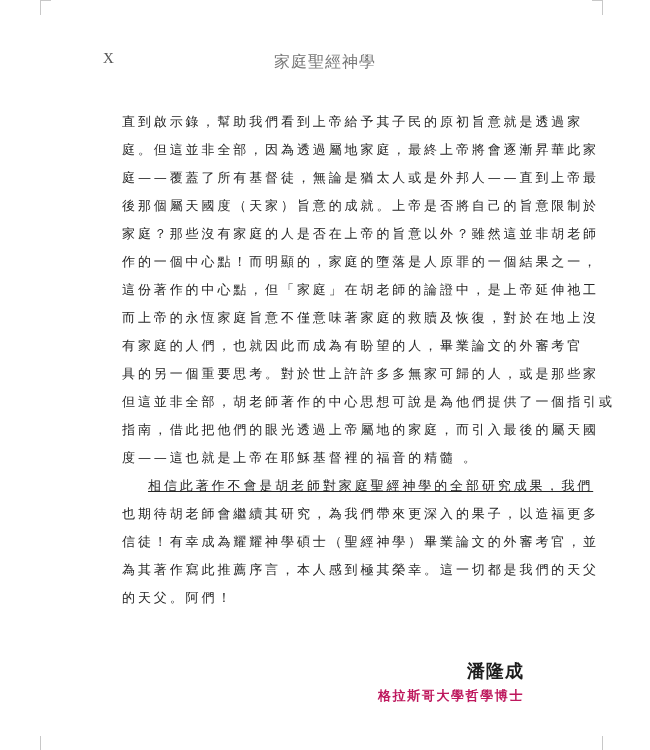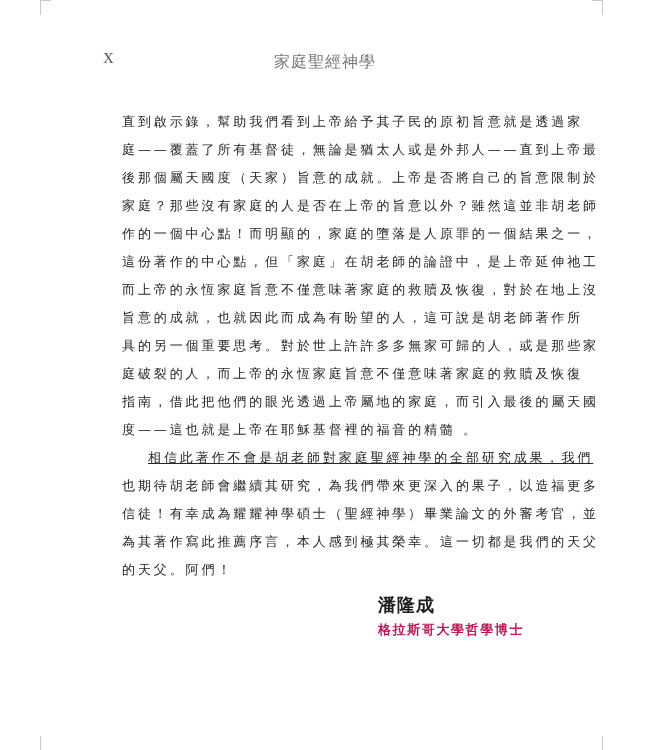--- a/index.html
+++ b/index.html
@@ -75,21 +75,22 @@
       height: 28px;
     }
     .indent {
       padding-left: 26px;
       text-decoration: underline;
     }
 
     .signature {
       position: absolute;
       right: 126px;
-      top: 592px;
+      top: 658px;
+      text-align: right;
     }
     .sig-name {
       display: block;
       font-size: 18px;
       font-weight: bold;
       letter-spacing: 1px;
       color: #1e1e1e;
       line-height: 26px;
     }
     .sig-title {
@@ -110,29 +111,30 @@
 <div class="crop br"></div>
 
 <header class="running-head">
   <span class="page-number">X</span>
   <span class="book-title">家庭聖經神學</span>
 </header>
 
 <main class="body-text">
   <p class="para">
     <span class="line">直到啟示錄，幫助我們看到上帝給予其子民的原初旨意就是透過家</span>
+    <span class="line">庭。但這並非全部，因為透過屬地家庭，最終上帝將會逐漸昇華此家</span>
     <span class="line">庭——覆蓋了所有基督徒，無論是猶太人或是外邦人——直到上帝最</span>
     <span class="line">後那個屬天國度（天家）旨意的成就。上帝是否將自己的旨意限制於</span>
     <span class="line">家庭？那些沒有家庭的人是否在上帝的旨意以外？雖然這並非胡老師</span>
     <span class="line">作的一個中心點！而明顯的，家庭的墮落是人原罪的一個結果之一，</span>
     <span class="line">這份著作的中心點，但「家庭」在胡老師的論證中，是上帝延伸祂工</span>
     <span class="line">而上帝的永恆家庭旨意不僅意味著家庭的救贖及恢復，對於在地上沒</span>
-    <span class="line">旨意的成就，也就因此而成為有盼望的人，這可說是胡老師著作所</span>
+    <span class="line">有家庭的人們，也就因此而成為有盼望的人，畢業論文的外審考官</span>
     <span class="line">具的另一個重要思考。對於世上許許多多無家可歸的人，或是那些家</span>
-    <span class="line">庭破裂的人，而上帝的永恆家庭旨意不僅意味著家庭的救贖及恢復</span>
+    <span class="line">但這並非全部，胡老師著作的中心思想可說是為他們提供了一個指引或</span>
     <span class="line">指南，借此把他們的眼光透過上帝屬地的家庭，而引入最後的屬天國</span>
     <span class="line">度——這也就是上帝在耶穌基督裡的福音的精髓 。</span>
   </p>
   <p class="para">
     <span class="line indent">相信此著作不會是胡老師對家庭聖經神學的全部研究成果，我們</span>
     <span class="line">也期待胡老師會繼續其研究，為我們帶來更深入的果子，以造福更多</span>
     <span class="line">信徒！有幸成為耀耀神學碩士（聖經神學）畢業論文的外審考官，並</span>
     <span class="line">為其著作寫此推薦序言，本人感到極其榮幸。這一切都是我們的天父</span>
     <span class="line">的天父。阿們！</span>
   </p>

